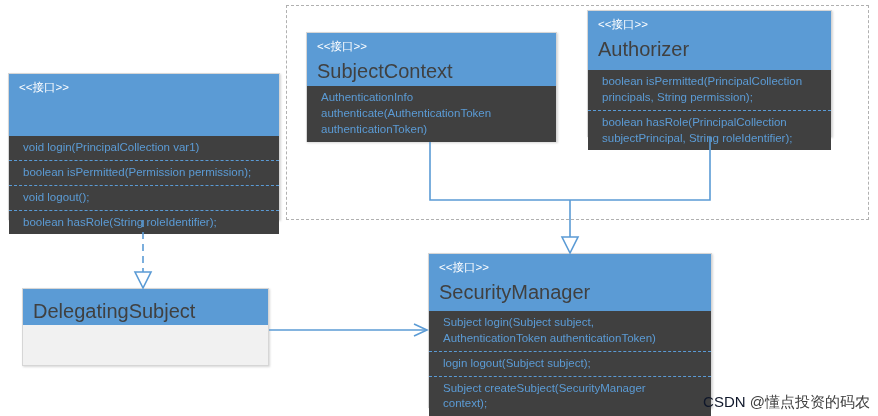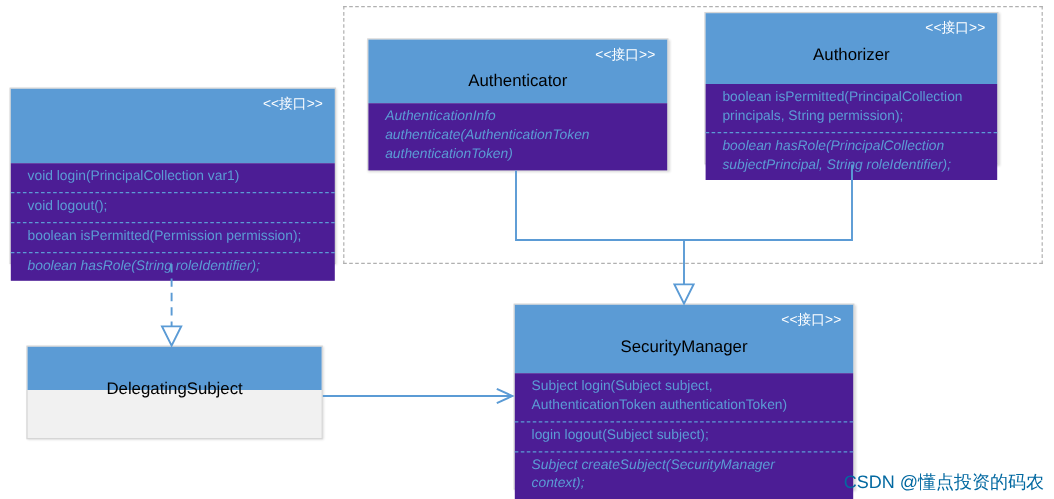--- a/index.html
+++ b/index.html
@@ -37,49 +37,46 @@
     color: #ffffff;
     box-sizing: border-box;
     padding: 5px 10px 6px 10px;
     line-height: 1.45;
   }
   .stereotype {
     display: block;
     font-size: 11.5px;
     color: #ffffff;
     letter-spacing: 0px;
-    text-align: right;
   }
   .classname {
     display: block;
-    font-size: 14px;
-    color: #000000;
+    font-size: 20px;
+    color: #404040;
     margin-top: 2px;
-    text-align: center;
   }
   .uml-body {
-    background: #4c1d95;
+    background: #404040;
     box-sizing: border-box;
     padding: 0;
   }
   .member {
     color: #5b9bd5;
     font-size: 11.5px;
     line-height: 1.38;
     padding: 4px 8px 4px 14px;
     box-sizing: border-box;
     border-bottom: 1px dashed #5b9bd5;
     white-space: pre-line;
   }
   .member:last-child {
     border-bottom: none;
   }
   .member.no-sep {
     border-bottom: none;
-    font-style: italic;
   }
 
   
   #connectors {
     position: absolute;
     left: 0;
     top: 0;
     width: 878px;
     height: 416px;
     pointer-events: none;
@@ -88,46 +85,46 @@
   
   .watermark {
     position: absolute;
     right: 8px;
     bottom: 4px;
     font-size: 15px;
     color: #b9b9b9;
     white-space: nowrap;
     font-family: "Liberation Sans", "DejaVu Sans", sans-serif;
   }
-  .watermark .wm-csdn { color: #0369a1; }
-  .watermark .wm-user { color: #0369a1; }
+  .watermark .wm-csdn { color: #0f172a; }
+  .watermark .wm-user { color: #404040; }
 </style>
 </head>
 <body>
 
 <div id="canvas">
 
   <div class="group-box" style="left:286px; top:5px; width:583px; height:215px;"></div>
 
   <div class="uml-box" style="left:8px; top:73px; width:272px; height:147px;">
     <div class="uml-header" style="height:62px;">
       <span class="stereotype">&lt;&lt;接口&gt;&gt;</span>
     </div>
     <div class="uml-body">
       <div class="member">void login(PrincipalCollection var1)</div>
+      <div class="member">boolean isPermitted(Permission permission);</div>
       <div class="member">void logout();</div>
-      <div class="member">boolean isPermitted(Permission permission);</div>
       <div class="member no-sep">boolean hasRole(String roleIdentifier);</div>
     </div>
   </div>
 
   <div class="uml-box" style="left:306px; top:32px; width:251px; height:110px;">
     <div class="uml-header" style="height:53px;">
       <span class="stereotype">&lt;&lt;接口&gt;&gt;</span>
-      <span class="classname">Authenticator</span>
+      <span class="classname">SubjectContext</span>
     </div>
     <div class="uml-body">
       <div class="member no-sep">AuthenticationInfo
 authenticate(AuthenticationToken
 authenticationToken)</div>
     </div>
   </div>
 
   <div class="uml-box" style="left:587px; top:10px; width:245px; height:127px;">
     <div class="uml-header" style="height:59px;">
@@ -136,21 +133,21 @@
     </div>
     <div class="uml-body">
       <div class="member">boolean isPermitted(PrincipalCollection
 principals, String permission);</div>
       <div class="member no-sep">boolean hasRole(PrincipalCollection
 subjectPrincipal, String roleIdentifier);</div>
     </div>
   </div>
 
   <div class="uml-box" style="left:22px; top:288px; width:247px; height:78px;">
-    <div class="uml-header" style="height:36px; padding-top:24px;">
+    <div class="uml-header" style="height:36px; padding-top:8px;">
       <span class="classname" style="margin-top:0;">DelegatingSubject</span>
     </div>
   </div>
 
   <div class="uml-box" style="left:428px; top:253px; width:284px; height:155px;">
     <div class="uml-header" style="height:57px;">
       <span class="stereotype">&lt;&lt;接口&gt;&gt;</span>
       <span class="classname">SecurityManager</span>
     </div>
     <div class="uml-body">

